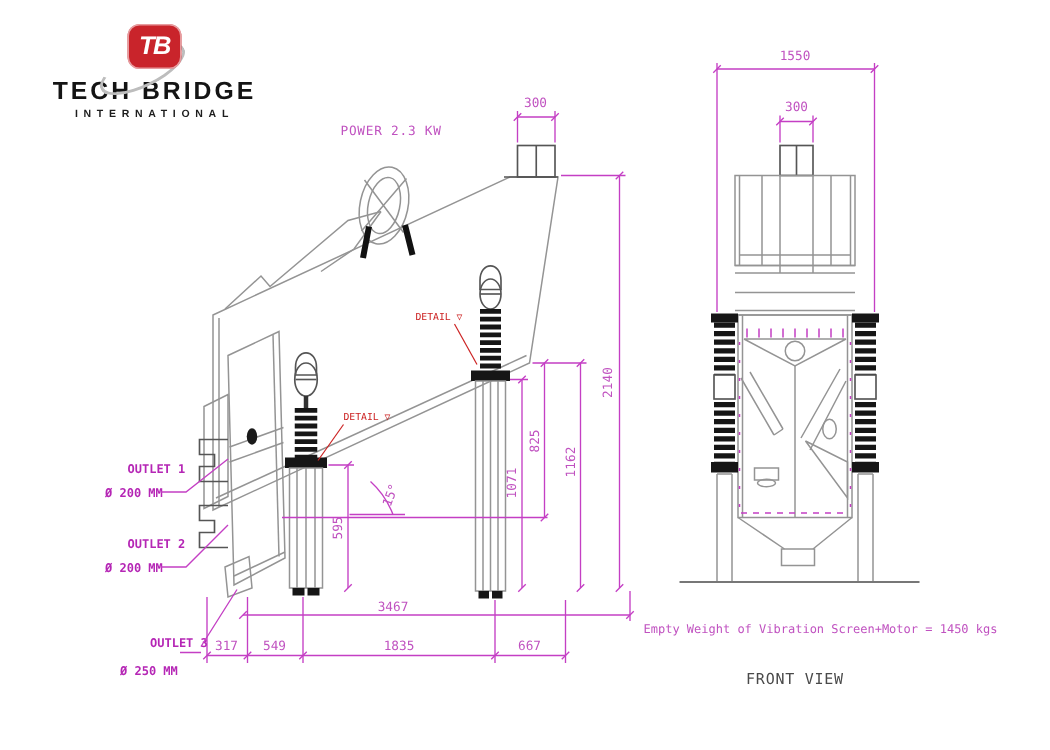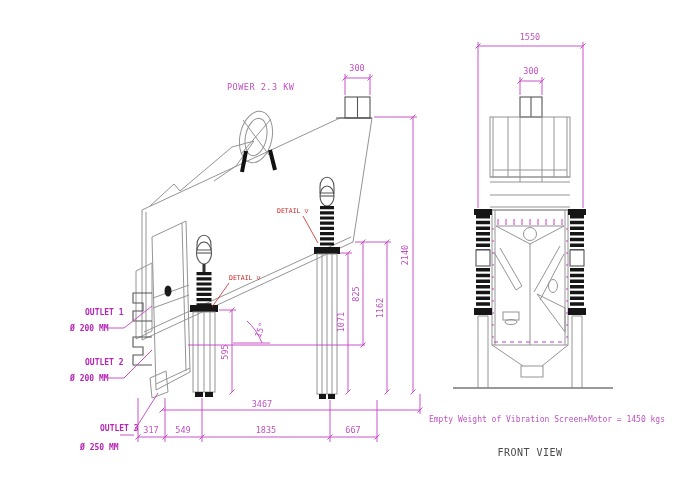--- a/index.html
+++ b/index.html
@@ -210,14 +210,20 @@
       <text class="redtx" x="277" y="213">DETAIL ▽</text>
       <path class="redln" d="M303,216 L318,243"></path>
       <text class="redtx" x="229" y="280">DETAIL ▽</text>
       <path class="redln" d="M229,283 L212,307"></path>
     </g>
 
     <text class="notetx" x="547" y="422" text-anchor="middle">Empty Weight of Vibration Screen+Motor = 1450 kgs</text>
     <text class="cadtx" x="530" y="456" text-anchor="middle">FRONT VIEW</text>
   </svg>
 
+  <div class="logo">
+    <div class="swoosh"></div>
+    <div class="tb-badge">TB</div>
+    <div class="logo-title">TECH BRIDGE</div>
+    <div class="logo-sub">INTERNATIONAL</div>
+  </div>
 
 </div>
 
 </body></html>

